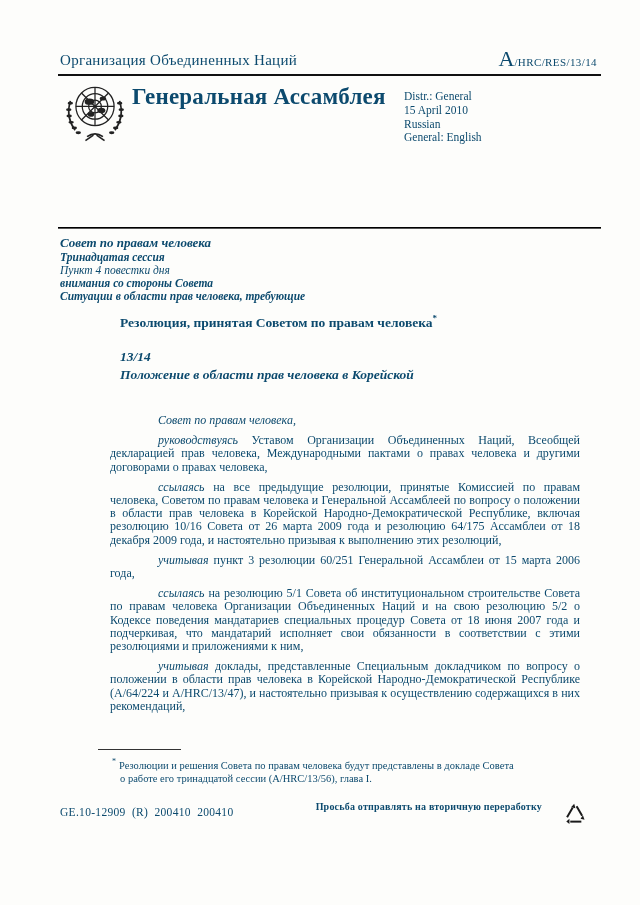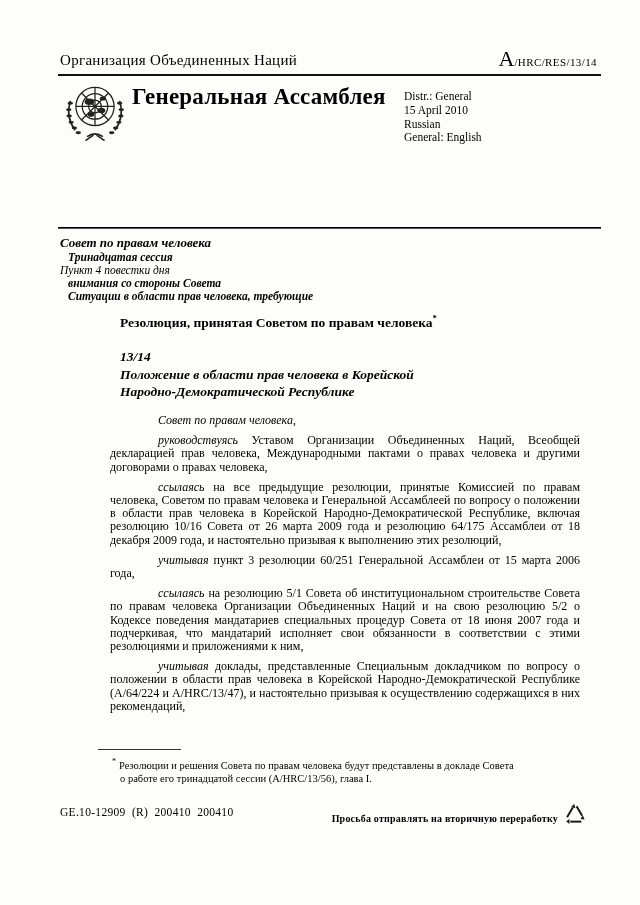--- a/index.html
+++ b/index.html
@@ -1,52 +1,52 @@
 <!DOCTYPE html>
 <html><head>
 <meta charset="utf-8">
 <style>
   * { margin:0; padding:0; box-sizing:border-box; }
   html,body { background:#e8e8e8; }
   .page {
     position:relative; width:640px; height:905px; margin:0 auto;
-    background:#fdfdfb; color:#000000; overflow:hidden;
+    background:#fdfdfb; color:#0c4a6e; overflow:hidden;
     font-family:"Liberation Serif", serif;
   }
   
   .org-name { position:absolute; left:60px; top:52px; font-size:15px; letter-spacing:.3px; }
   .doc-symbol { position:absolute; right:43px; top:48px; white-space:nowrap; }
   .doc-symbol .big-a { font-size:22px; line-height:22px; }
   .doc-symbol .sym-rest { font-size:11px; letter-spacing:.4px; }
   .rule-top { position:absolute; left:58px; top:74px; width:543px; height:2px; background:#111; }
   .emblem { position:absolute; left:63px; top:81px; width:64px; height:70px; }
   .assembly-title { position:absolute; left:132px; top:84px; font-size:23px; font-weight:bold; letter-spacing:.2px; }
   .distr-block { position:absolute; left:404px; top:90px; font-size:11.5px; line-height:13.8px; }
   
   .rule-mid { position:absolute; left:58px; top:227px; width:543px; height:2px; background:#000; border-bottom:1px solid #555; }
   
   .agenda { position:absolute; left:60px; top:235px; font-size:11.5px; line-height:13px;font-style:italic; }
   .agenda .council { font-size:13px; font-weight:bold; line-height:16px; }
-  .agenda .b { font-weight:bold;margin-left:8px; }
+  .agenda .b { font-weight:bold; }
   
   .res-heading { position:absolute; left:120px; top:313px; font-size:13.5px; font-weight:bold; }
   .res-heading sup { font-size:9px; }
   .res-title { position:absolute; left:120px; top:348px; font-size:13.5px; font-weight:bold; line-height:17.5px;font-style:italic; }
   
   .body-text { position:absolute; left:110px; top:414px; width:470px; font-size:12px; line-height:13.2px; }
   .body-text p { margin:0 0 7px 0; text-indent:48px; text-align:justify; }
   .para-lead { font-style:italic; }
   .para-lead::after { content:"\00a0"; }
   
   .fn-rule { position:absolute; left:98px; top:749px; width:83px; height:1px; background:#333; }
   .footnote { position:absolute; left:112px; top:755px; width:402px; font-size:10.5px; line-height:13.5px; text-indent:-8px; padding-left:8px; }
   .footnote sup { font-size:8px; margin-right:3px; }
   
   .doc-id { position:absolute; left:60px; top:806px; font-size:11.5px; white-space:pre; letter-spacing:.3px; }
-  .recycle-wrap { position:absolute; right:52px; top:801px; display:flex; align-items:flex-end; gap:4px; }
+  .recycle-wrap { position:absolute; right:52px; top:801px; display:flex; align-items:flex-start; gap:20px; }
   .recycle-note { font-size:10px; font-weight:bold; letter-spacing:.2px; }
   .stroke { stroke:#222; fill:none; }
 </style>
 </head>
 <body>
 
 <div class="page">
 
   <div class="org-name">Организация Объединенных Наций</div>
   <div class="doc-symbol"><span class="big-a">A</span><span class="sym-rest">/HRC/RES/13/14</span></div>
@@ -108,21 +108,20 @@
     <div>Пункт 4 повестки дня</div>
     <div class="b">внимания со стороны Совета</div>
     <div class="b">Ситуации в области прав человека, требующие</div>
   </div>
 
   <div class="res-heading"><span>Резолюция, принятая Советом по правам человека</span><sup>*</sup></div>
 
   <div class="res-title">
     <div>13/14</div>
     <div>Положение в области прав человека в Корейской</div>
-    <div>Народно-Демократической Республике</div>
   </div>
 
   <div class="body-text">
     <p><span class="para-lead">Совет по правам человека,</span><span></span></p>
     <p><span class="para-lead">руководствуясь</span><span>Уставом Организации Объединенных Наций, Всеобщей декларацией прав человека, Международными пактами о правах человека и другими договорами о правах человека,</span></p>
     <p><span class="para-lead">ссылаясь</span><span>на все предыдущие резолюции, принятые Комиссией по правам человека, Советом по правам человека и Генеральной Ассамблеей по вопросу о положении в области прав человека в Корейской Народно-Демократической Республике, включая резолюцию 10/16 Совета от 26 марта 2009 года и резолюцию 64/175 Ассамблеи от 18 декабря 2009 года, и настоятельно призывая к выполнению этих резолюций,</span></p>
     <p><span class="para-lead">учитывая</span><span>пункт 3 резолюции 60/251 Генеральной Ассамблеи от 15 марта 2006 года,</span></p>
     <p><span class="para-lead">ссылаясь</span><span>на резолюцию 5/1 Совета об институциональном строительстве Совета по правам человека Организации Объединенных Наций и на свою резолюцию 5/2 о Кодексе поведения мандатариев специальных процедур Совета от 18 июня 2007 года и подчеркивая, что мандатарий исполняет свои обязанности в соответствии с этими резолюциями и приложениями к ним,</span></p>
     <p><span class="para-lead">учитывая</span><span>доклады, представленные Специальным докладчиком по вопросу о положении в области прав человека в Корейской Народно-Демократической Республике (A/64/224 и A/HRC/13/47), и настоятельно призывая к осуществлению содержащихся в них рекомендаций,</span></p>
   </div>

